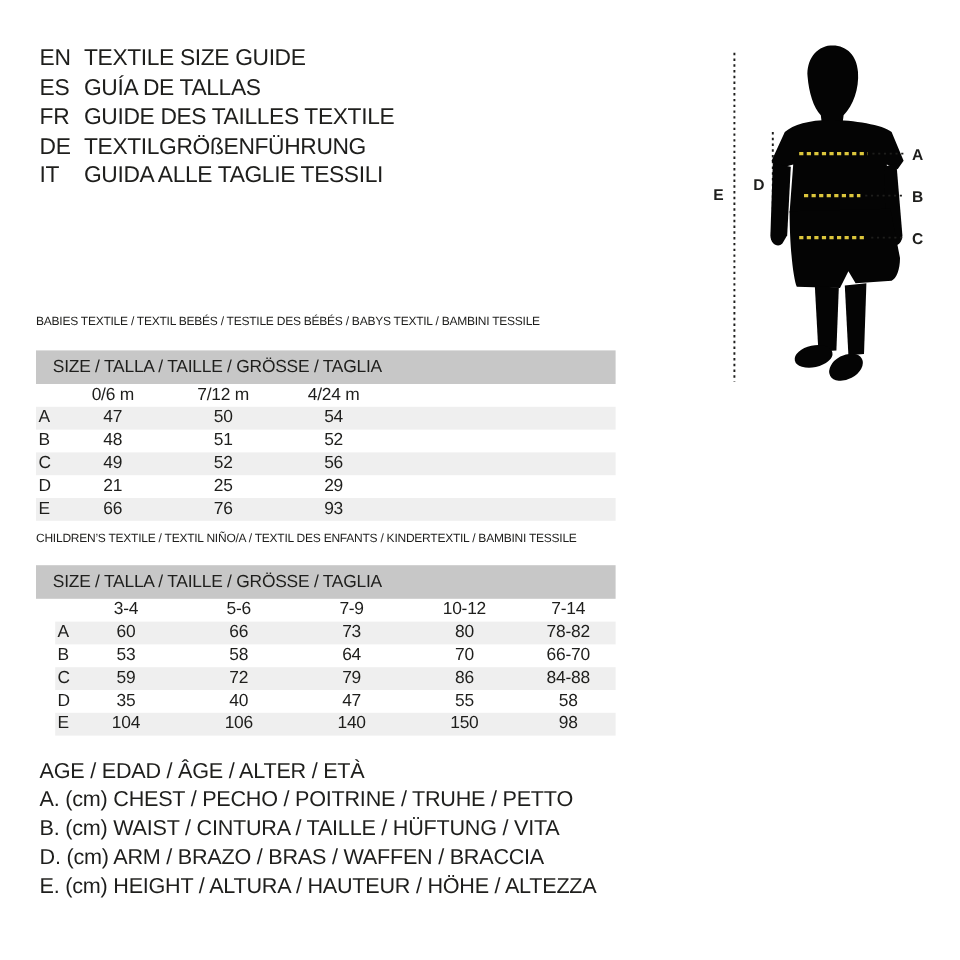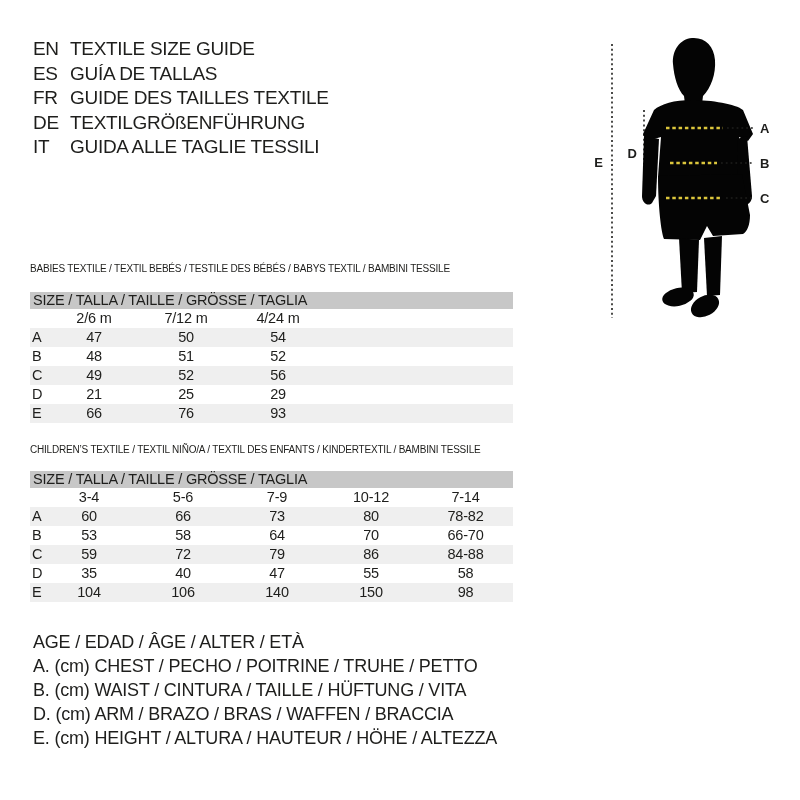--- a/index.html
+++ b/index.html
@@ -8,24 +8,24 @@
     font-family:"Liberation Sans",sans-serif;color:#1e1e1c;
   }
   
   .lang-block{position:absolute;left:33px;top:37px;}
   .lang-row{display:flex;line-height:24.5px;font-size:19px;letter-spacing:-0.3px;white-space:nowrap;}
   .lang-code{width:37px;flex:0 0 37px;}
   
   .section-title{position:absolute;left:30px;font-size:10px;letter-spacing:-0.2px;white-space:nowrap;}
   
   .size-table{position:absolute;left:30px;width:483px;}
-  .size-bar{height:17px;background:#c7c7c7;display:flex;align-items:flex-start;padding-left:3px;box-sizing:border-box;font-size:14.5px;letter-spacing:-0.2px;}
+  .size-bar{height:28px;background:#c7c7c7;display:flex;align-items:center;padding-left:14px;box-sizing:border-box;font-size:14.5px;letter-spacing:-0.2px;}
   .trow{display:grid;height:19px;line-height:19px;font-size:14.5px;letter-spacing:-0.2px;}
   .btable .trow{grid-template-columns:18px 92px 92px 92px 1fr;}
-  .ctable .trow{grid-template-columns:12px 94px 94px 94px 94px 1fr;}
+  .ctable .trow{grid-template-columns:12px 94px 94px 94px 94px 1fr;margin-left:16px;}
   .trow.stripe{background:#efefef;}
   .tl{text-align:left;padding-left:2px;}
   .tc{text-align:center;}
   
   .legend-block{position:absolute;left:33px;top:630px;}
   .legend-line{line-height:24px;font-size:18px;letter-spacing:-0.2px;white-space:nowrap;}
   
   .figure-wrap{position:absolute;left:580px;top:25px;width:220px;height:300px;}
   svg text{font-family:"Liberation Sans",sans-serif;font-weight:bold;font-size:13px;fill:#1e1e1c;}
 </style>
@@ -94,21 +94,21 @@
   </div>
 
   <div class="section-title" style="top:263px;">BABIES TEXTILE / TEXTIL BEBÉS / TESTILE DES BÉBÉS / BABYS TEXTIL / BAMBINI TESSILE</div>
 
   <div class="size-table btable" style="top:292px;">
     <div class="size-bar">
       <span>SIZE / TALLA / TAILLE / GRÖSSE / TAGLIA</span>
     </div>
     <div class="trow">
       <span class="tl"></span>
-      <span class="tc">2/6 m</span>
+      <span class="tc">0/6 m</span>
       <span class="tc">7/12 m</span>
       <span class="tc">4/24 m</span>
       <span></span>
     </div>
     <div class="trow stripe">
       <span class="tl">A</span>
       <span class="tc">47</span>
       <span class="tc">50</span>
       <span class="tc">54</span>
       <span></span>

